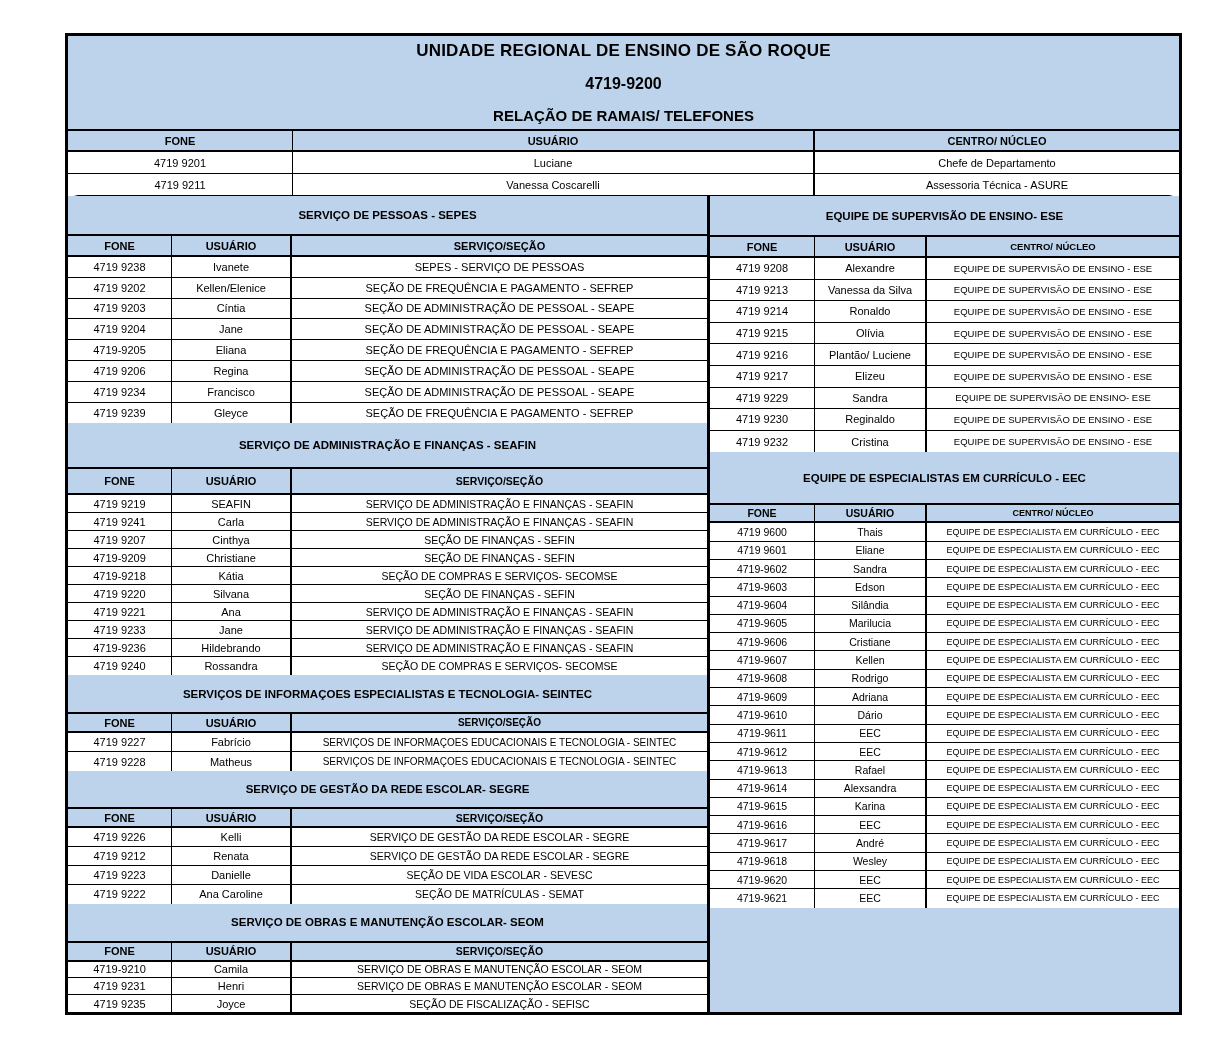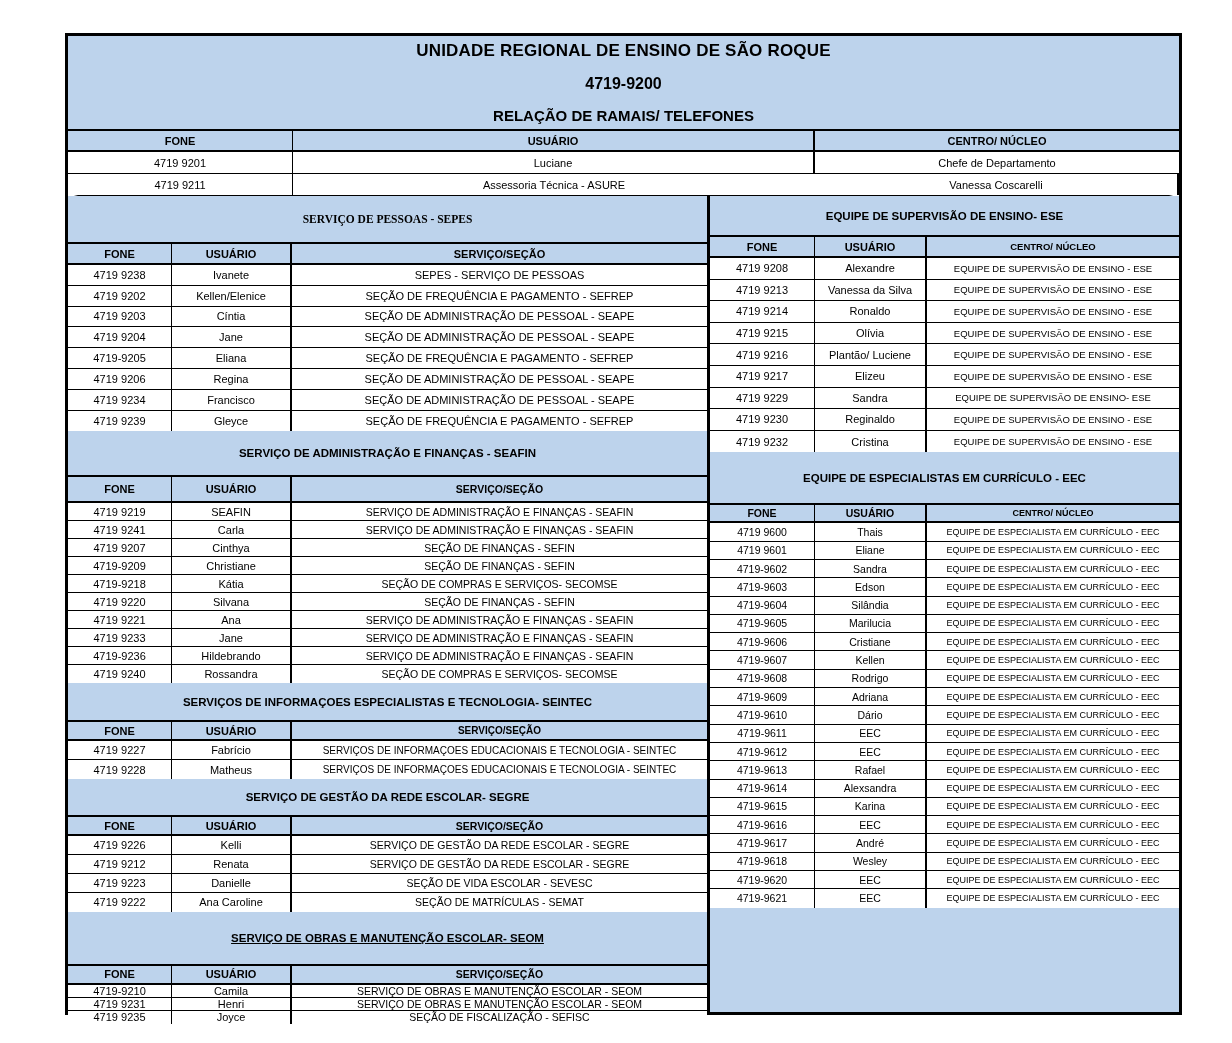--- a/index.html
+++ b/index.html
@@ -18,25 +18,25 @@
   #top-table{border-bottom:1px solid #000;grid-template-columns:225px 522px 1fr;grid-template-rows:21px 22px 21px;}
   
   .columns{flex:1;display:flex;min-height:0;}
   .col-left{width:639px;display:flex;flex-direction:column;}
   .col-right{flex:1;display:flex;flex-direction:column;border-left:3px solid #000;box-sizing:border-box;}
   .section{display:flex;flex-direction:column;}
   .sec-title{box-sizing:border-box;background:var(--blue);border-bottom:2px solid #000;display:flex;align-items:center;justify-content:center;font-weight:700;font-size:11.5px;white-space:nowrap;}
   .col-left .grid{grid-template-columns:104px 120px 1fr;}
   .col-right .grid{grid-template-columns:105px 112px 1fr;}
   
-  .sec-sepes  .sec-title{height:48px;font-family:Liberation Serif, serif;} .sec-sepes  .grid{grid-template-rows:21px;grid-auto-rows:20.8px;}
+  .sec-sepes  .sec-title{height:40px;} .sec-sepes  .grid{grid-template-rows:21px;grid-auto-rows:20.8px;}
   .sec-seafin .sec-title{height:46px;} .sec-seafin .grid{grid-template-rows:26px;grid-auto-rows:18px;}
   .sec-seintec .sec-title{height:39px;} .sec-seintec .grid{grid-template-rows:19px;grid-auto-rows:19px;}
   .sec-segre  .sec-title{height:38px;} .sec-segre  .grid{grid-template-rows:19px;grid-auto-rows:18.8px;}
-  .sec-seom   .sec-title{height:54px;text-decoration:underline;} .sec-seom{flex:1;} .sec-seom .grid{flex:1;grid-template-rows:19px;grid-auto-rows:1fr;}
+  .sec-seom   .sec-title{height:39px;} .sec-seom{flex:1;} .sec-seom .grid{flex:1;grid-template-rows:19px;grid-auto-rows:1fr;}
   .sec-ese    .sec-title{height:41px;} .sec-ese    .grid{grid-template-rows:21px;grid-auto-rows:21.6px;}
   .sec-eec    .sec-title{height:53px;} .sec-eec    .grid{grid-template-rows:18px;grid-auto-rows:18.3px;}
   
   .sec-seafin .c2,.sec-segre .c2,.sec-seom .c2{font-size:10.5px;}
   .sec-seintec .c2{font-size:10px;}
   .sec-ese .c2{font-size:9.5px;}
   .sec-eec .c2{font-size:9px;}
   .sec-eec .c0,.sec-eec .c1{font-size:10.5px;}
   .filler{flex:1;background:var(--blue);}
   .last-row-cell{border-bottom:none;}
@@ -51,22 +51,22 @@
     <div class="t3">RELAÇÃO DE RAMAIS/ TELEFONES</div>
   </div>
   <div class="grid" id="top-table">
       <div class="cell c0 hdr">FONE</div>
       <div class="cell c1 div2 hdr">USUÁRIO</div>
       <div class="cell c2 lastcol hdr">CENTRO/ NÚCLEO</div>
       <div class="cell c0">4719 9201</div>
       <div class="cell c1 div2">Luciane</div>
       <div class="cell c2 lastcol">Chefe de Departamento</div>
       <div class="cell c0 last-row-cell">4719 9211</div>
+      <div class="cell c1 div2 last-row-cell">Vanessa Coscarelli</div>
       <div class="cell c2 lastcol last-row-cell">Assessoria Técnica - ASURE</div>
-      <div class="cell c1 div2 last-row-cell">Vanessa Coscarelli</div>
     </div>
   <div class="columns">
     <div class="col-left" id="col-left">
         <section class="section sec-sepes">
           <div class="sec-title">SERVIÇO DE PESSOAS - SEPES</div>
           <div class="grid">
             <div class="cell c0 hdr">FONE</div>
             <div class="cell c1 div2 hdr">USUÁRIO</div>
             <div class="cell c2 lastcol hdr">SERVIÇO/SEÇÃO</div>
             <div class="cell c0">4719 9238</div>

